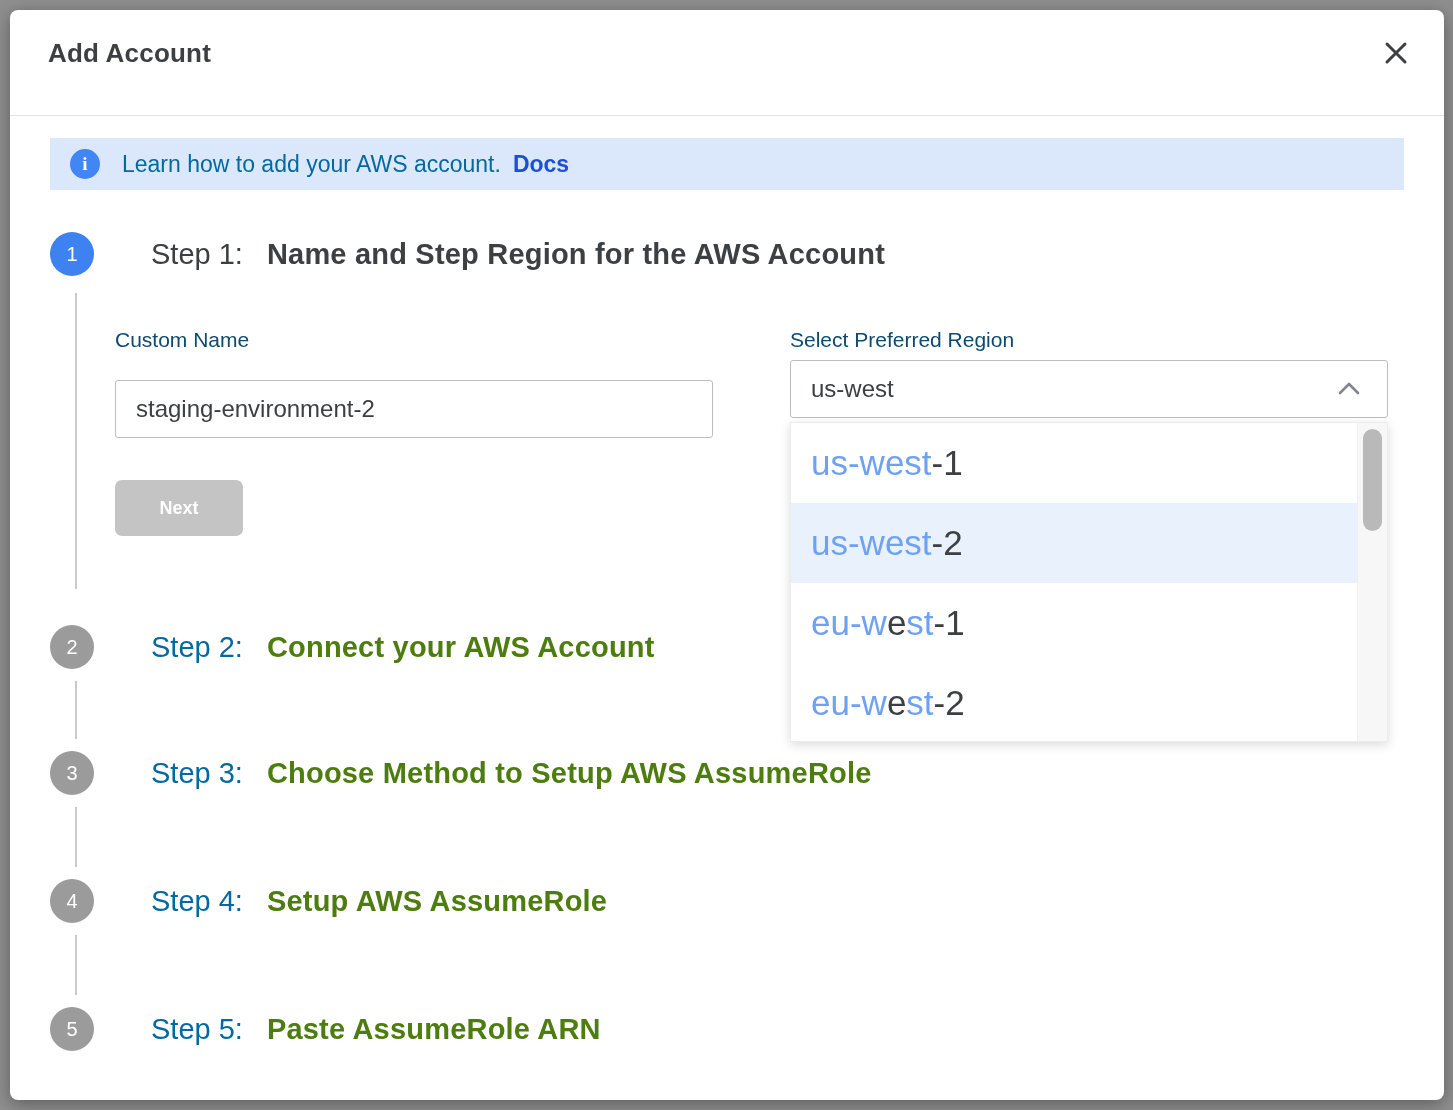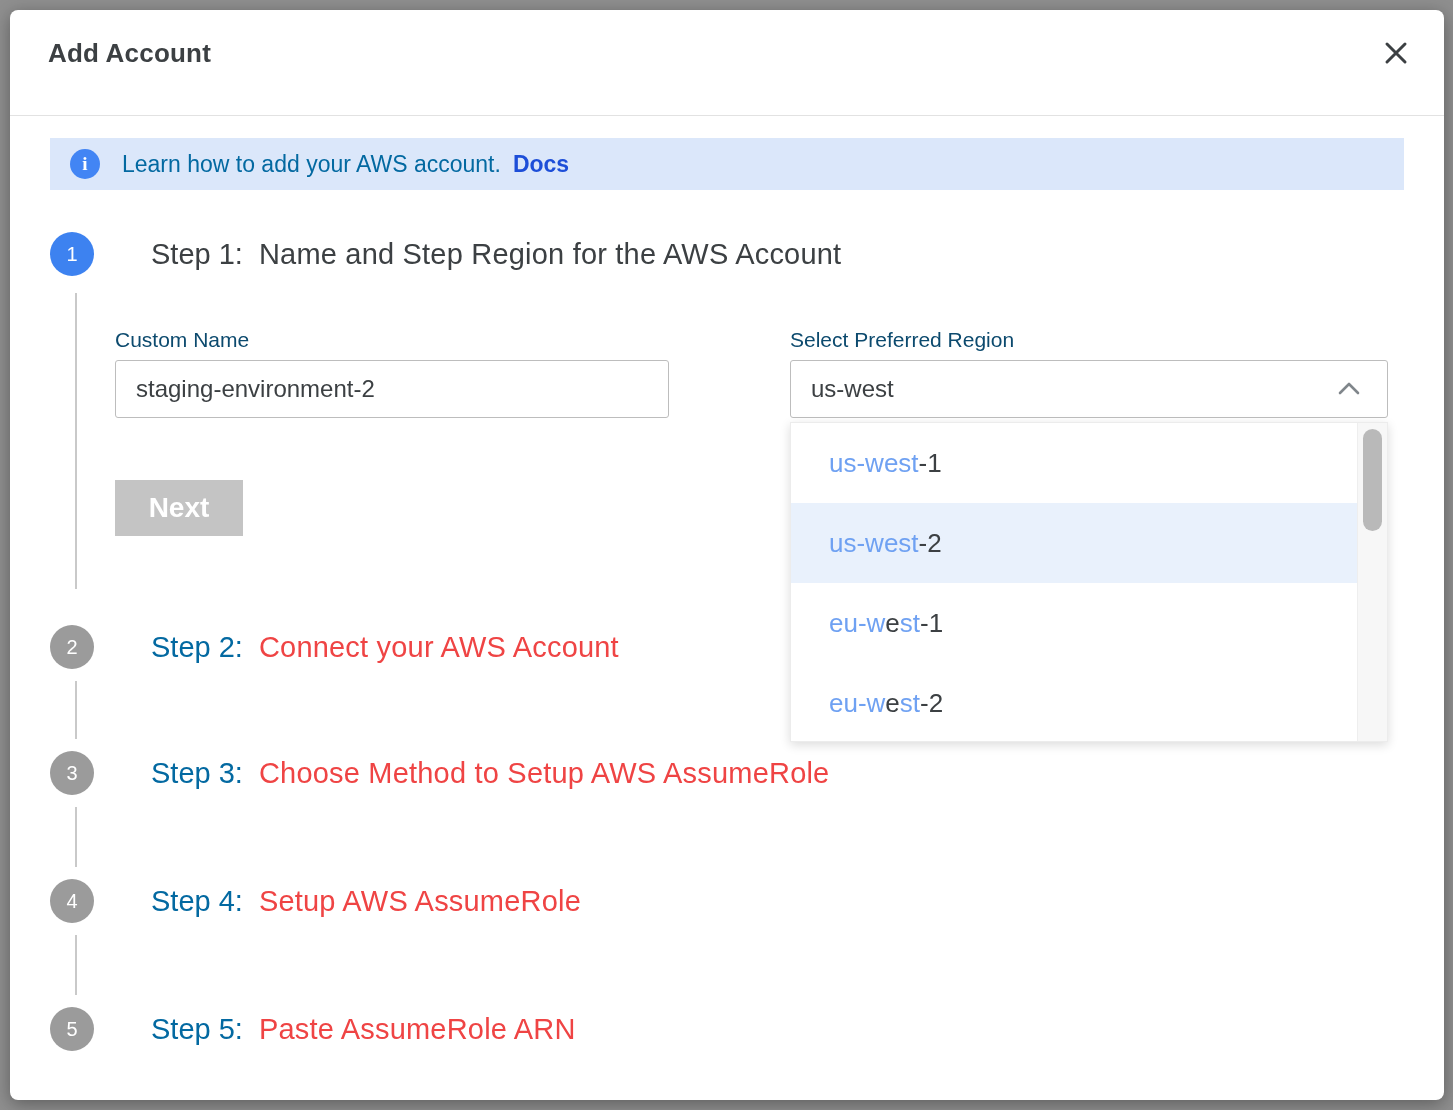--- a/index.html
+++ b/index.html
@@ -59,65 +59,65 @@
   .step-badge {
     position: absolute; left: 40px;
     width: 44px; height: 44px; border-radius: 50%;
     color: #ffffff; font-size: 20px;
     display: flex; align-items: center; justify-content: center;
   }
   .step-badge.active { background: #3d82f0; }
   .step-badge.inactive { background: #9b9b9b; }
   .step-head { position: absolute; left: 105px; font-size: 29px; white-space: nowrap; }
   .step-head .step-label { font-weight: 400; margin-left: 36px; }
-  .step-head .step-title { font-weight: 400; margin-left: 16px; letter-spacing: 0.2px; }
+  .step-head .step-title { font-weight: 700; margin-left: 24px; letter-spacing: 0.2px; }
   .step-head.active .step-label, .step-head.active .step-title { color: #3c4043; }
   .step-head.inactive .step-label { color: #0369a1; }
-  .step-head.inactive .step-title { color: #ef4444; }
+  .step-head.inactive .step-title { color: #4d7c0f; }
   .connector {
     position: absolute; left: 65px; width: 2px; background: #c9c9c9;
   }
   
   .field-label {
     position: absolute; top: 318px;
     font-size: 21px; color: #0c4a6e;
   }
   .text-input {
-    position: absolute; top: 350px; height: 58px; width: 554px;
+    position: absolute; top: 370px; height: 58px; width: 598px;
     border: 1px solid #bdbdbd; border-radius: 3px;
     font-size: 24px; color: #3c4043; padding: 0 20px;
     font-family: "Liberation Sans", sans-serif;
     background: #ffffff; outline: none;
   }
   .combobox-wrap { position: absolute; left: 780px; top: 350px; width: 598px; height: 58px; }
   .combobox-wrap .text-input { left: 0; top: 0; width: 598px; padding-right: 70px; }
   .chevron-up-icon {
     position: absolute; right: 26px; top: 17px; width: 26px; height: 24px;
     pointer-events: none;
   }
   .next-button {
     position: absolute; left: 105px; top: 470px;
     width: 128px; height: 56px;
-    background: #c4c4c4; border: none; border-radius: 0;
-    color: #ffffff; font-size: 28px; font-weight: 700;
+    background: #c4c4c4; border: none; border-radius: 7px;
+    color: #ffffff; font-size: 18px; font-weight: 700;
     font-family: "Liberation Sans", sans-serif;
     cursor: default;
   }
   
   .dropdown {
     position: absolute; left: 780px; top: 412px;
     width: 598px; height: 320px;
     background: #ffffff;
     border: 1px solid #ececec;
     box-shadow: 0 3px 10px rgba(0,0,0,0.14);
     z-index: 5;
   }
   .option {
     height: 80px; line-height: 80px;
-    padding-left: 38px; font-size: 26px;
+    padding-left: 20px; font-size: 35px;
     cursor: pointer; white-space: nowrap;
   }
   .option.selected { background: #e9f1fc; }
   .opt-match { color: #6fa1f2; }
   .opt-rest { color: #3c4043; }
   .scrollbar-track {
     position: absolute; right: 0; top: 0; bottom: 0; width: 30px;
     background: #f7f7f7; border-left: 1px solid #eeeeee;
   }
   .scrollbar-thumb {

